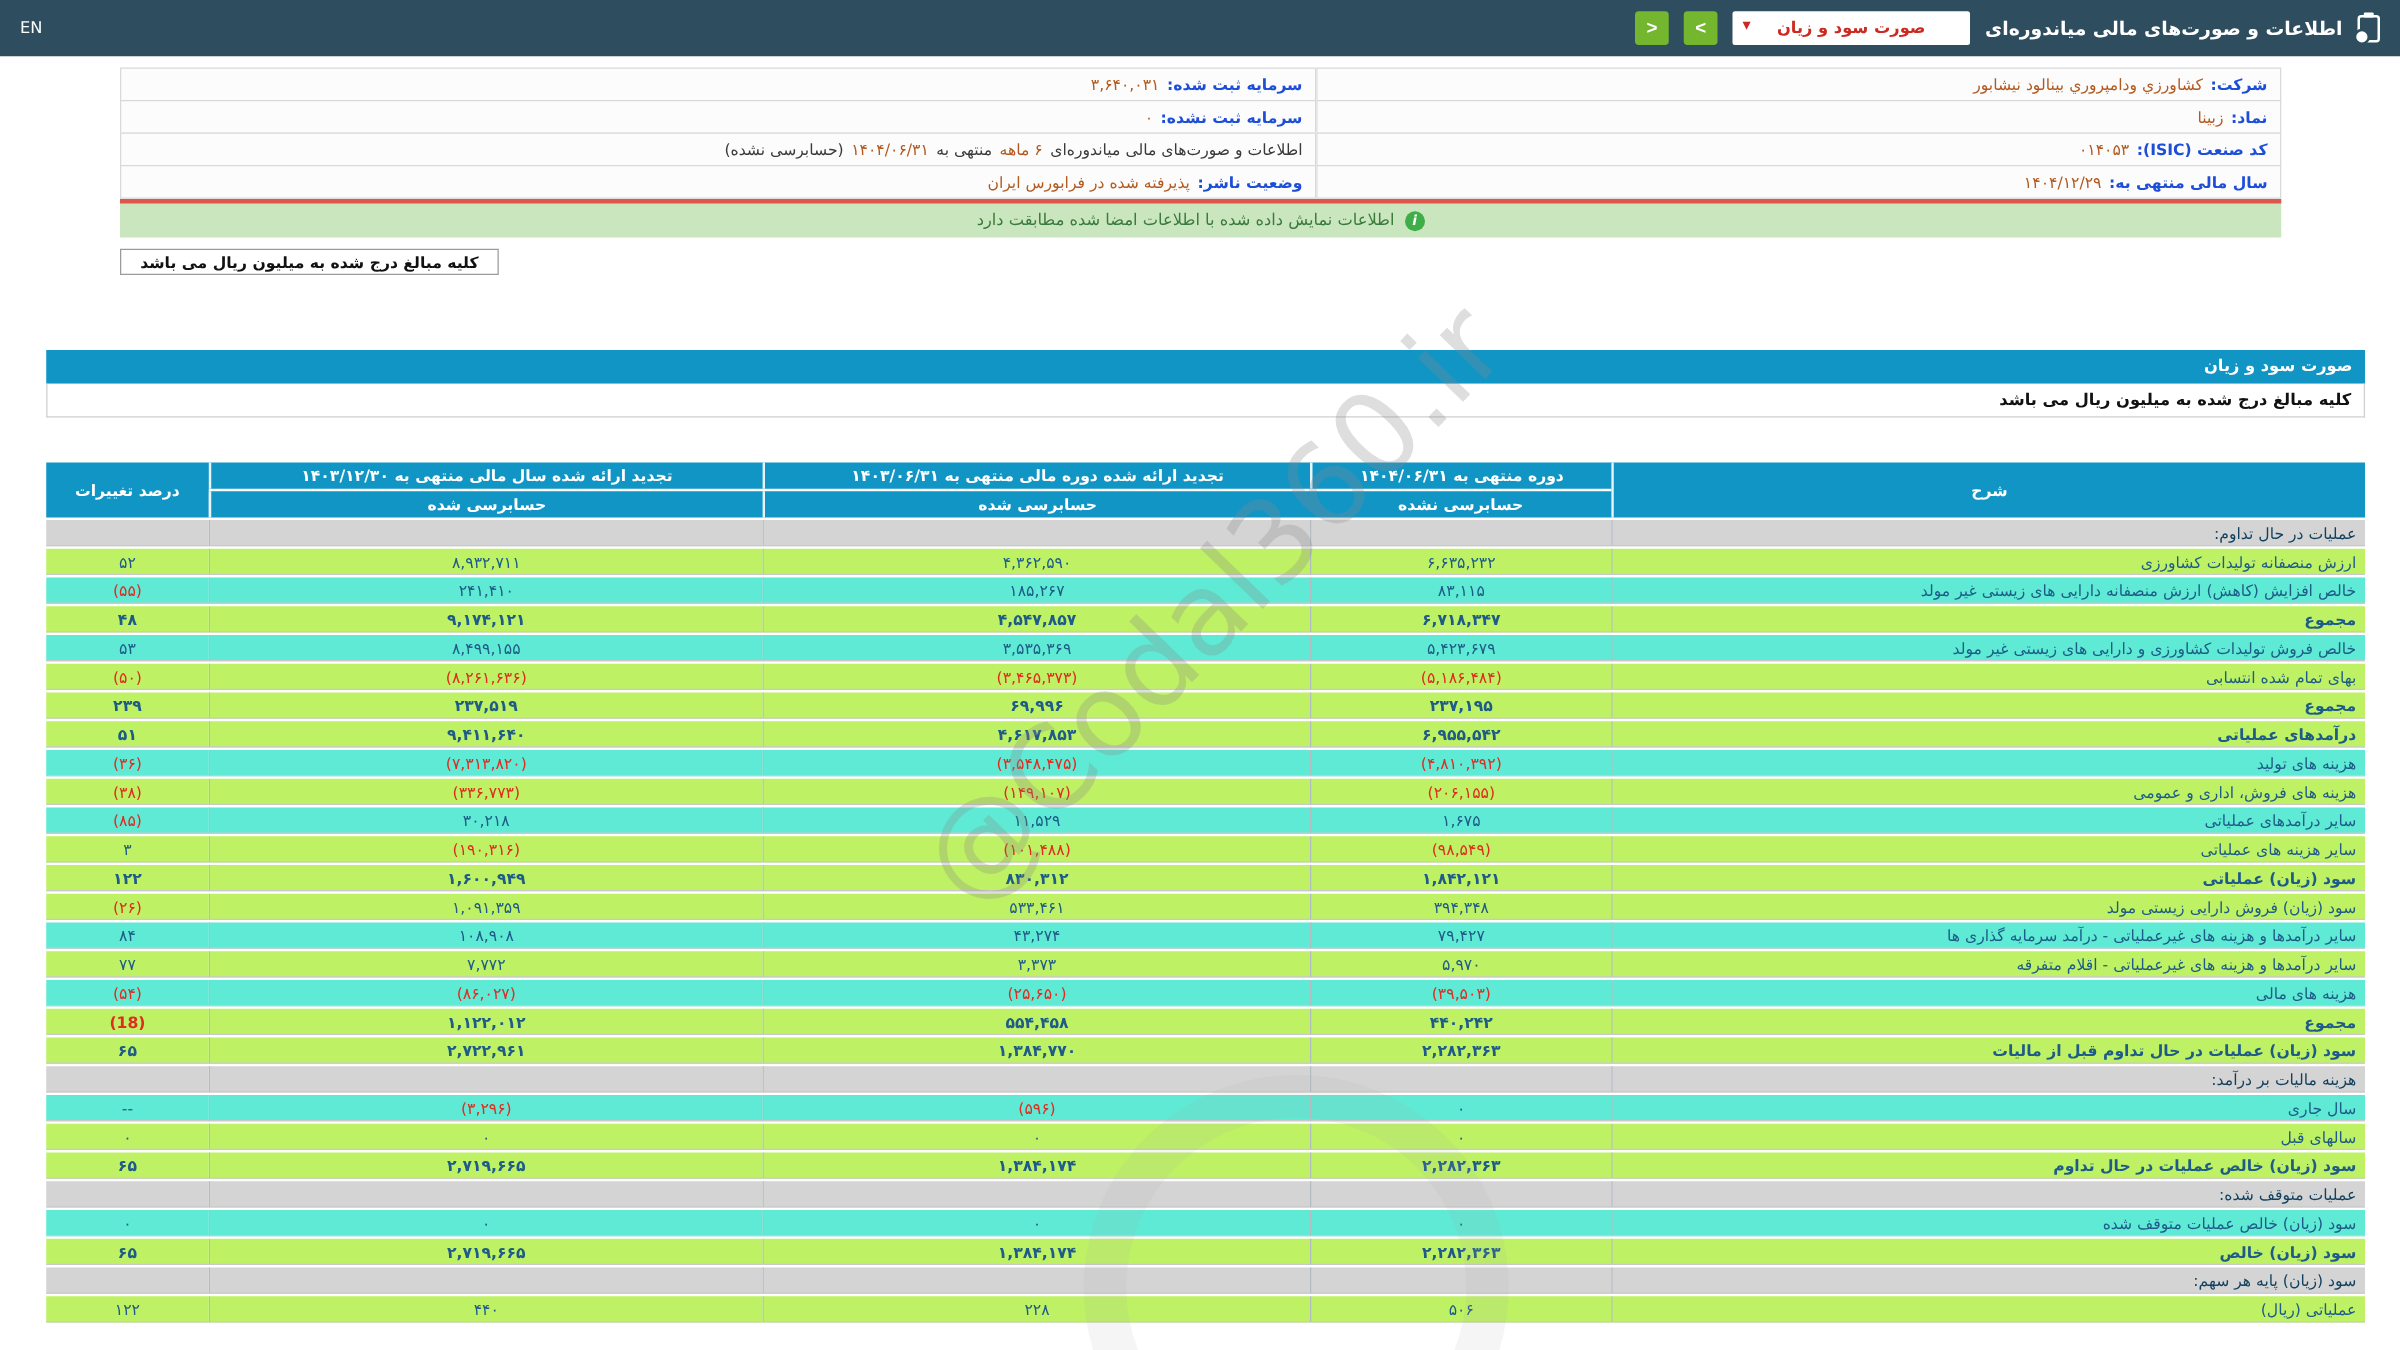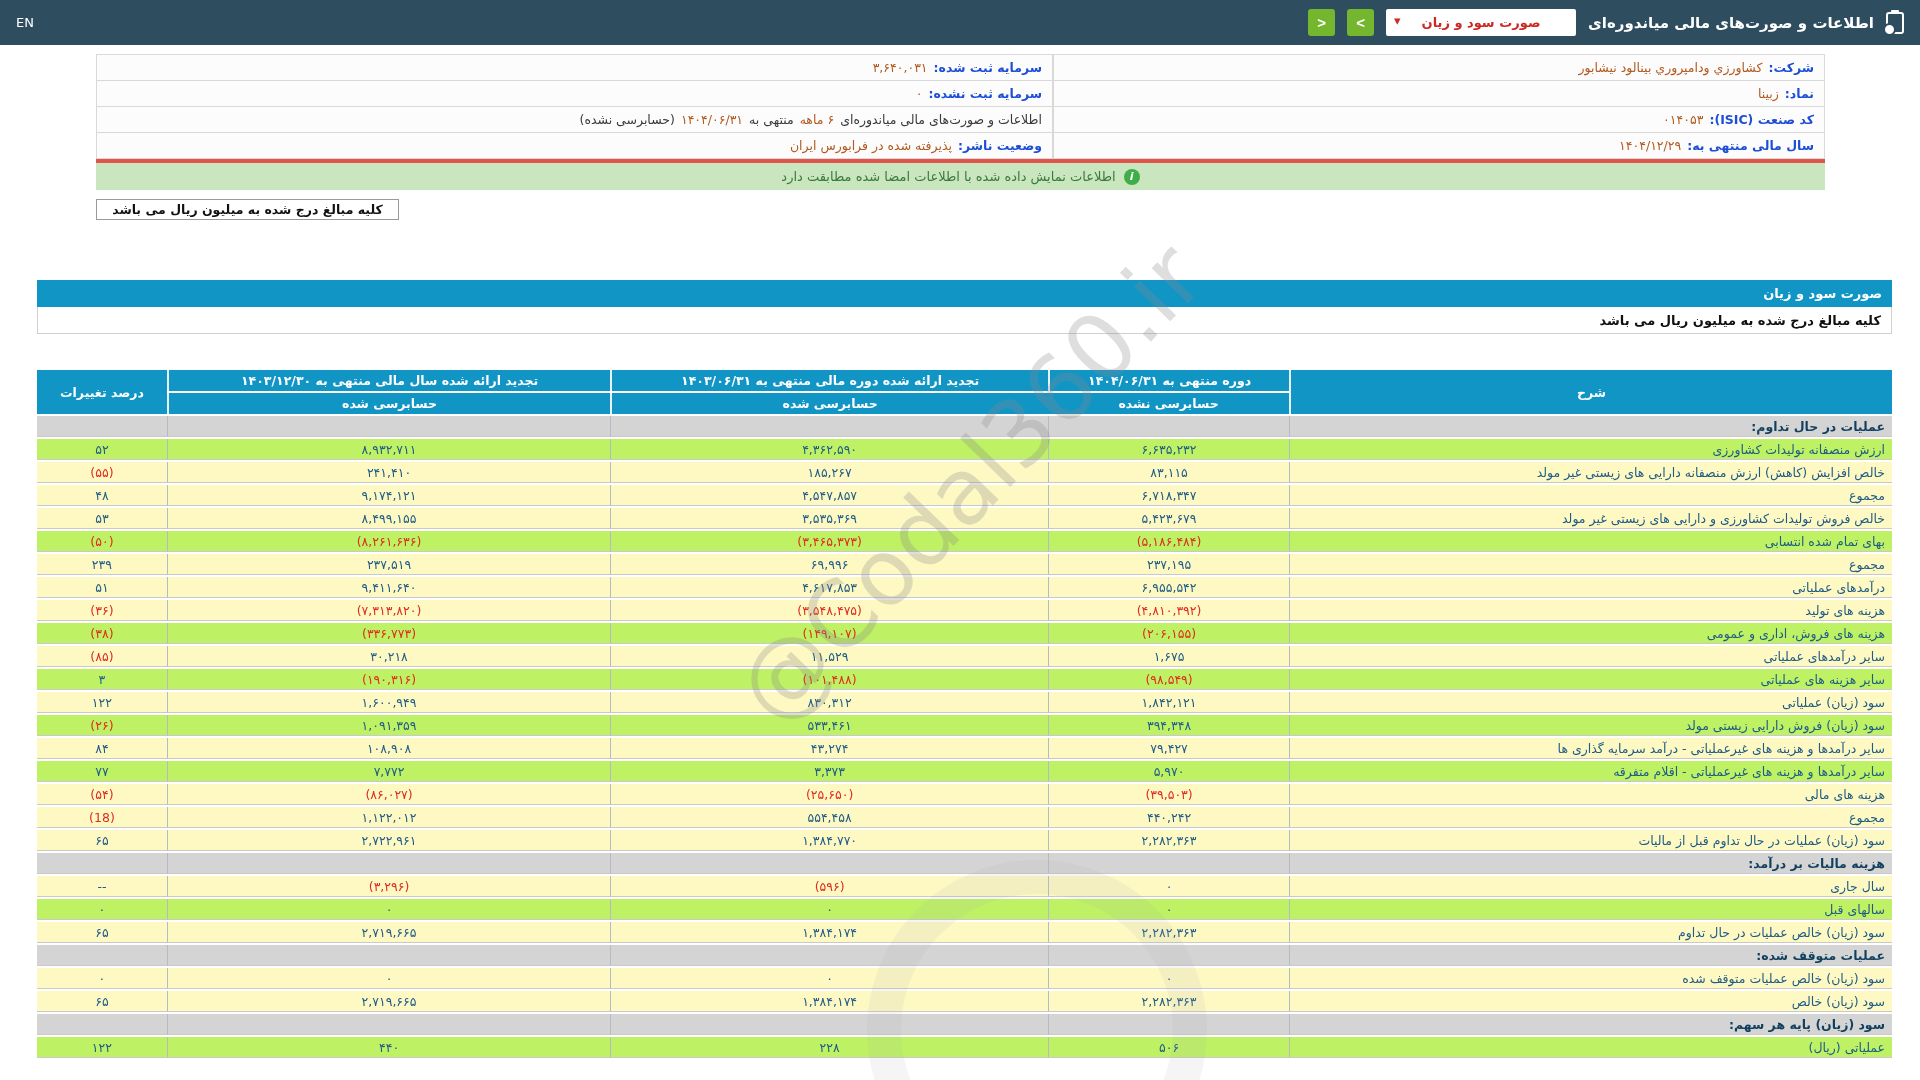--- a/index.html
+++ b/index.html
@@ -61,24 +61,24 @@
   th.th-pp   { width:23.6%; }
   th.th-py   { width:23.9%; }
   th.th-pct  { width:7%; border-left:none;margin-left:36px; }
   td { height:21px; font-size:12.5px; color:#1e5b88; text-align:center; padding:0 4px;
        border-left:1px solid #b4bcc3; border-bottom:1px solid #c9c9c9; overflow:hidden;
        white-space:nowrap; }
   td:first-child { text-align:right; padding-right:7px; }
   td:last-child { border-left:none; }
   td.neg { color:#e02b20; }
   .row-blue td    { background:#bef264; }
-  .row-white td   { background:#fef9c3; }
-  .row-yellow td  { background:#fef9c3; }
+  .row-white td   { background:#5eead4; }
+  .row-yellow td  { background:#bef264;font-weight:bold; }
   .row-section td { background:#d4d4d4; }
-  .row-section td:first-child { font-weight:bold; color:#113f5e; }
+  .row-section td:first-child { font-weight:normal; color:#113f5e; }
 
   
   .watermark-text { position:absolute; left:600px; top:430px; width:740px; text-align:center;
                     transform:rotate(-46deg); font-size:92px; color:#8a8a8a; opacity:0.28;
                     direction:ltr; pointer-events:none; z-index:9; white-space:nowrap; }
   .watermark-circle { position:absolute; left:830px; top:580px; width:340px; height:340px;
                       border:34px solid rgba(170,170,170,0.12); border-radius:50%;
                       pointer-events:none; z-index:8; }
 </style>
 </head>

